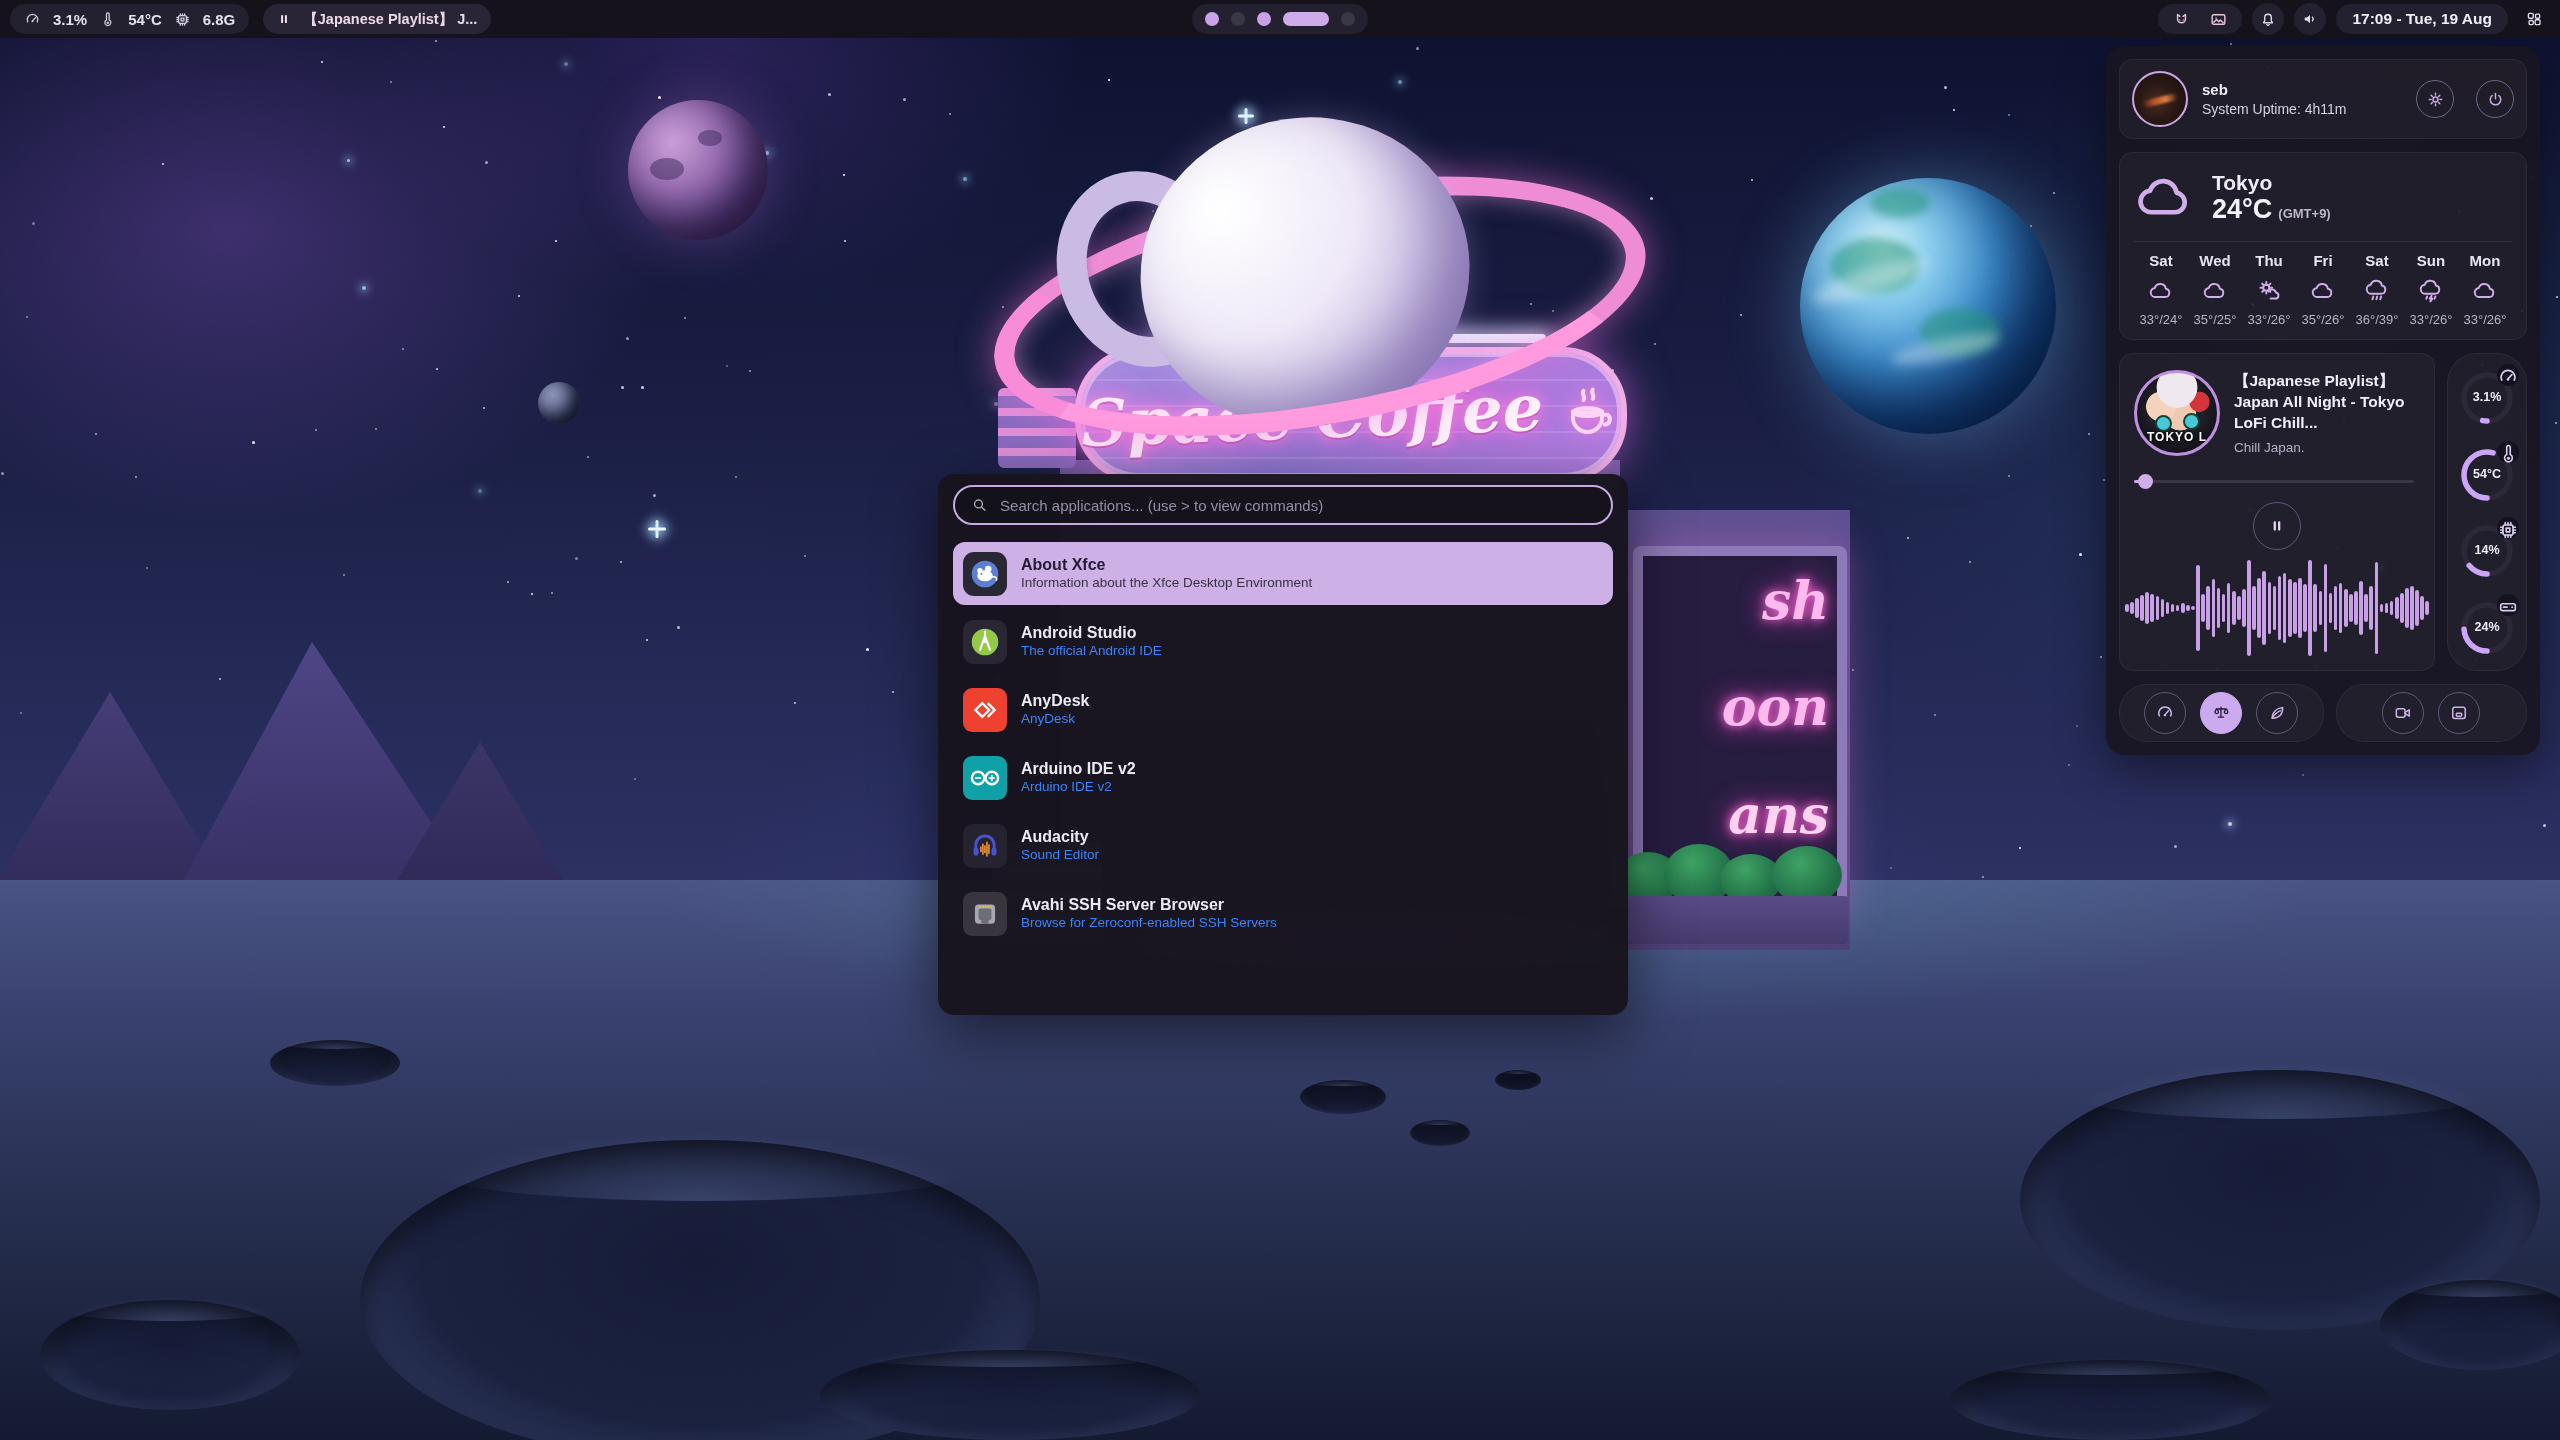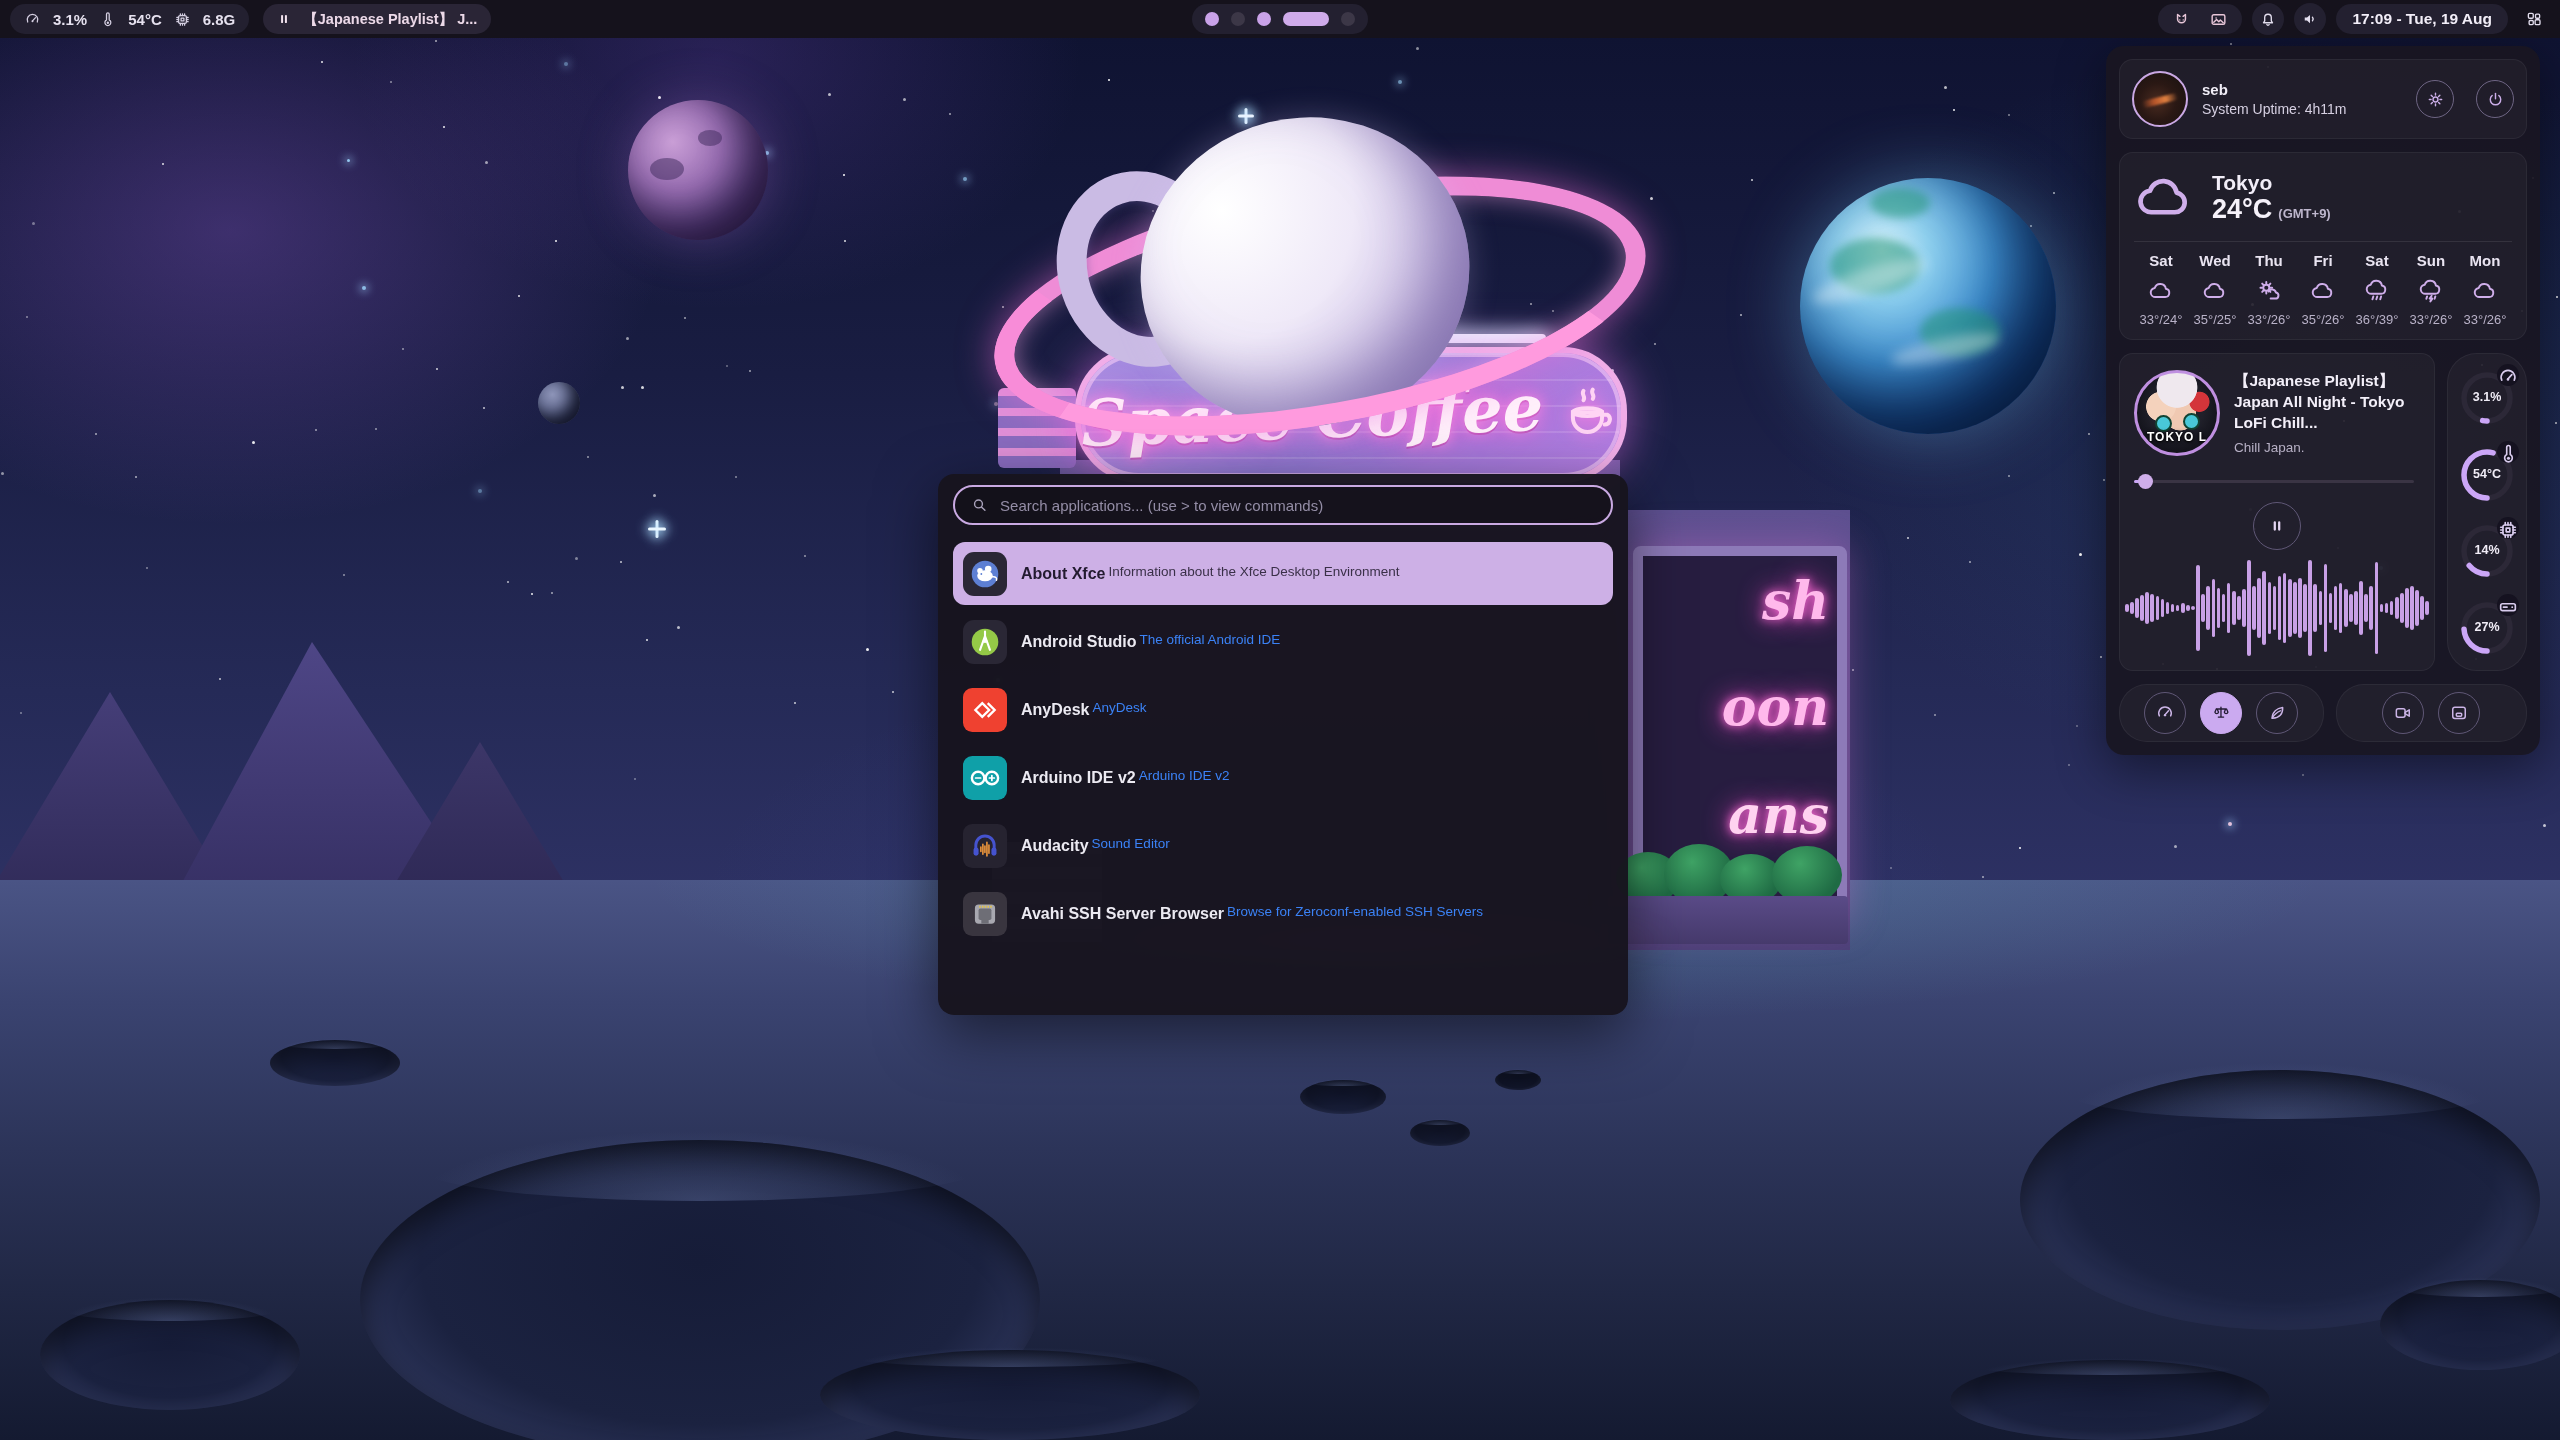--- a/index.html
+++ b/index.html
@@ -107,21 +107,21 @@
     padding:0 16px;gap:10px;box-sizing:border-box;background:rgba(14,12,20,.4);}
   .searchbar .ico{width:18px;height:18px;color:#a9a2ba;display:inline-flex;}
   .searchbar input{background:transparent;border:none;outline:none;color:#c9c3d6;font-size:15px;
     font-family:"Liberation Sans",sans-serif;width:100%;}
   .searchbar input::placeholder{color:#948da6;}
   .applist{margin-top:17px;display:flex;flex-direction:column;gap:5px;}
   .app-item{display:flex;align-items:center;gap:14px;height:63px;border-radius:12px;padding:0 10px;box-sizing:border-box;}
   .app-item.selected{background:#cdb0e6;}
   .app-icon{width:44px;height:44px;flex:0 0 44px;}
   .app-icon svg{width:44px;height:44px;display:block;}
-  .app-texts{display:flex;flex-direction:row;gap:3px;min-width:0;}
+  .app-texts{display:flex;flex-direction:column;gap:3px;min-width:0;}
   .app-title{font-size:16px;font-weight:bold;color:#eceaf2;line-height:1.1;}
   .app-desc{font-size:13.5px;color:#3b82f6;line-height:1.1;}
   .app-item.selected .app-title{color:#231b30;}
   .app-item.selected .app-desc{color:#3a3048;}
   
   .panel{position:absolute;left:2106px;top:46px;width:434px;background:rgba(25,22,33,.93);border-radius:18px;
     padding:13px;box-sizing:border-box;z-index:45;box-shadow:0 14px 50px rgba(0,0,0,.45);}
   .card{background:rgba(255,255,255,.035);border:1px solid rgba(255,255,255,.055);border-radius:14px;}
   .user-card{height:78px;display:flex;align-items:center;gap:14px;padding:0 12px;margin-bottom:13px;}
   .avatar{width:56px;height:56px;border-radius:50%;border:2.5px solid #caa8e4;box-sizing:border-box;
@@ -883,21 +883,21 @@
                   <path d="M9 6.5V4M12 6.5V4M15 6.5V4M9 20v-2.5M12 20v-2.5M15 20v-2.5M6.5 9H4M6.5 12H4M6.5 15H4M20 9h-2.5M20 12h-2.5M20 15h-2.5"></path>
                 </svg>
               </span>
             </div>
           </div>
           <div class="gauge">
             <svg width="60" height="60" viewBox="0 0 60 60">
               <circle cx="30" cy="30" r="23" fill="none" stroke="#2c2837" stroke-width="5.5"></circle>
               <circle class="arc" cx="30" cy="30" r="23" fill="none" stroke="#cba6f7" stroke-width="5.5" stroke-linecap="round" transform="rotate(90 30 30)" stroke-dasharray="34.68318289563131 144.51326206513048"></circle>
             </svg>
-            <div class="glabel">27%</div>
+            <div class="glabel">24%</div>
             <div class="badge">
               <span class="ico">
                 <svg viewBox="0 0 24 24" fill="none" stroke="currentColor" stroke-width="1.8" stroke-linecap="round" stroke-linejoin="round">
                   <rect x="4" y="8.5" width="16" height="7.5" rx="2"></rect>
                   <circle cx="16.6" cy="12.2" r="1" fill="currentColor" stroke="none"></circle>
                   <path d="M7 12.2h4"></path>
                 </svg>
               </span>
             </div>
           </div>

